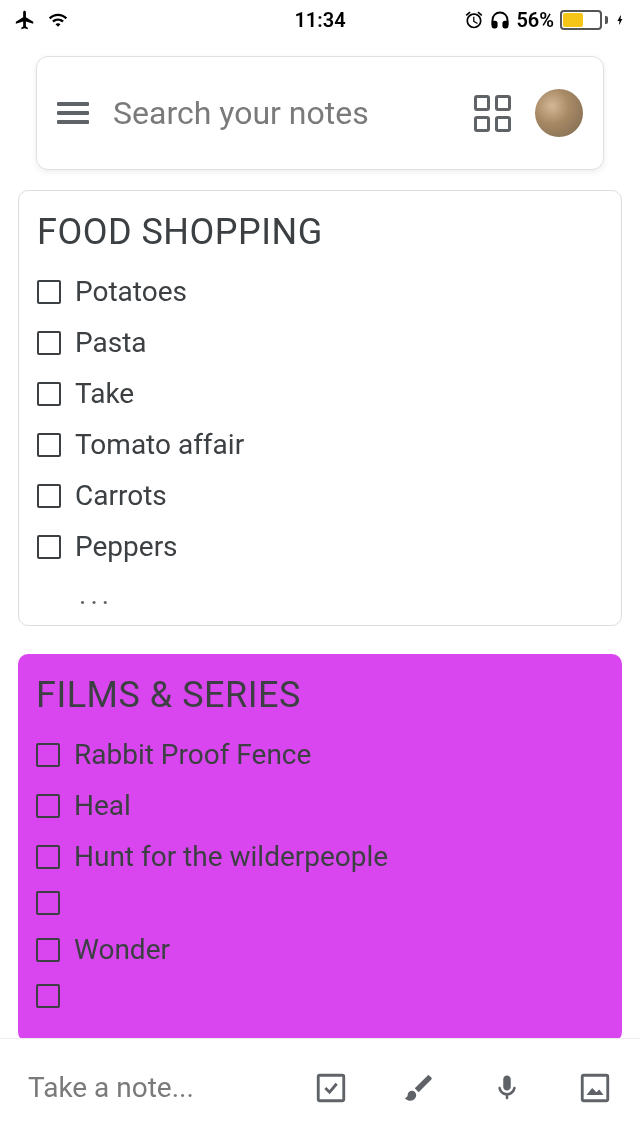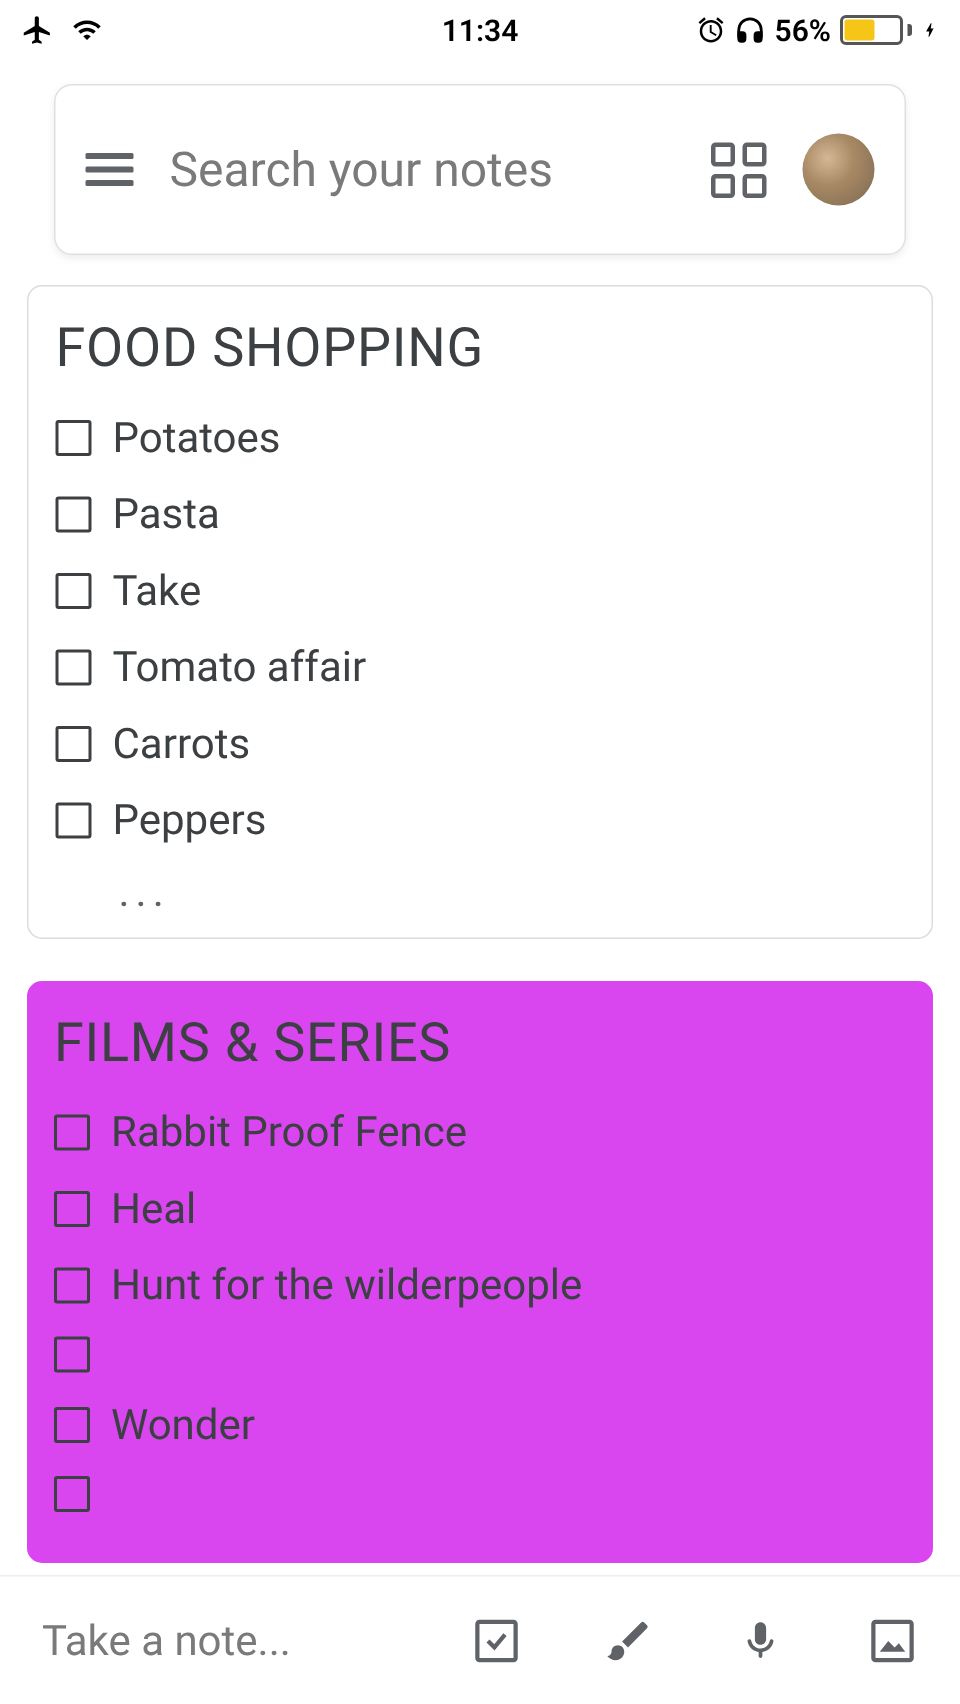--- a/index.html
+++ b/index.html
@@ -140,21 +140,21 @@
       color: #5f6368;
       margin-left: 42px;
       letter-spacing: 4px;
       line-height: 1;
     }
     .bottom-bar {
       position: absolute;
       bottom: 0;
       left: 0;
       right: 0;
-      height: 86px;
+      height: 98px;
       background: #fff;
       border-top: 1px solid #eee;
       display: flex;
       align-items: center;
       padding: 0 28px;
       gap: 48px;
     }
     .take-note {
       flex: 1;
       font-size: 28px;

